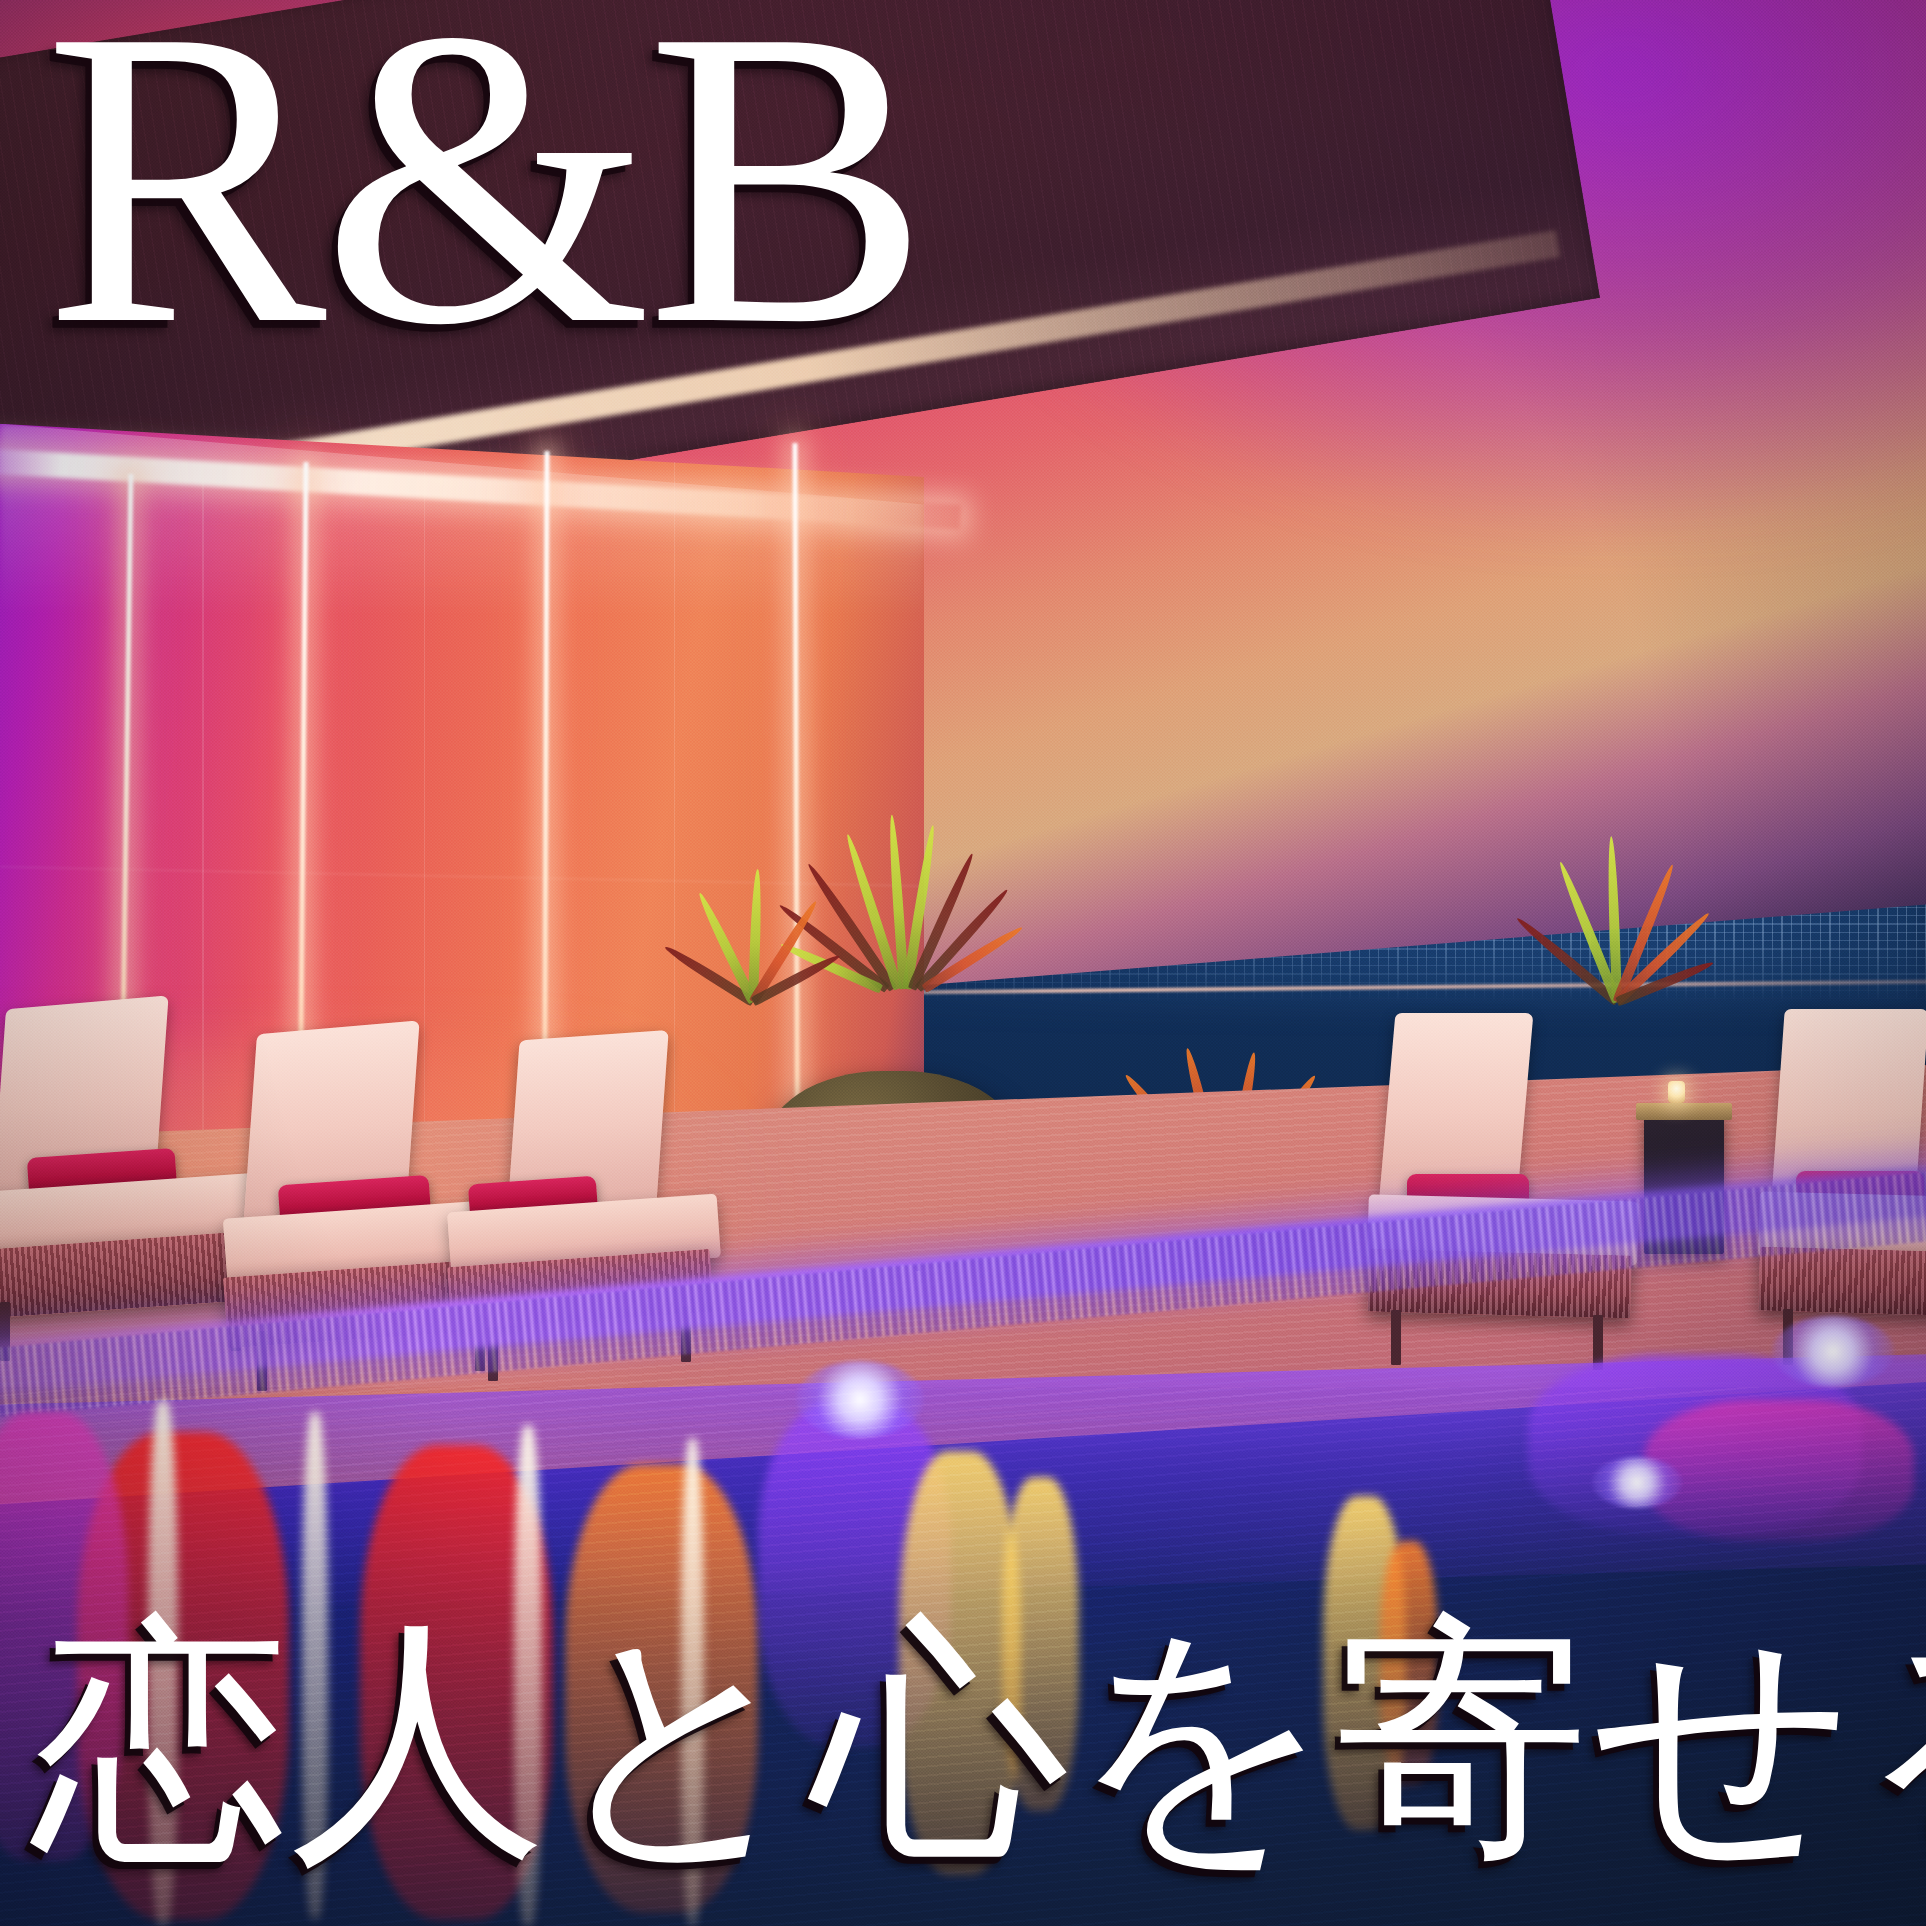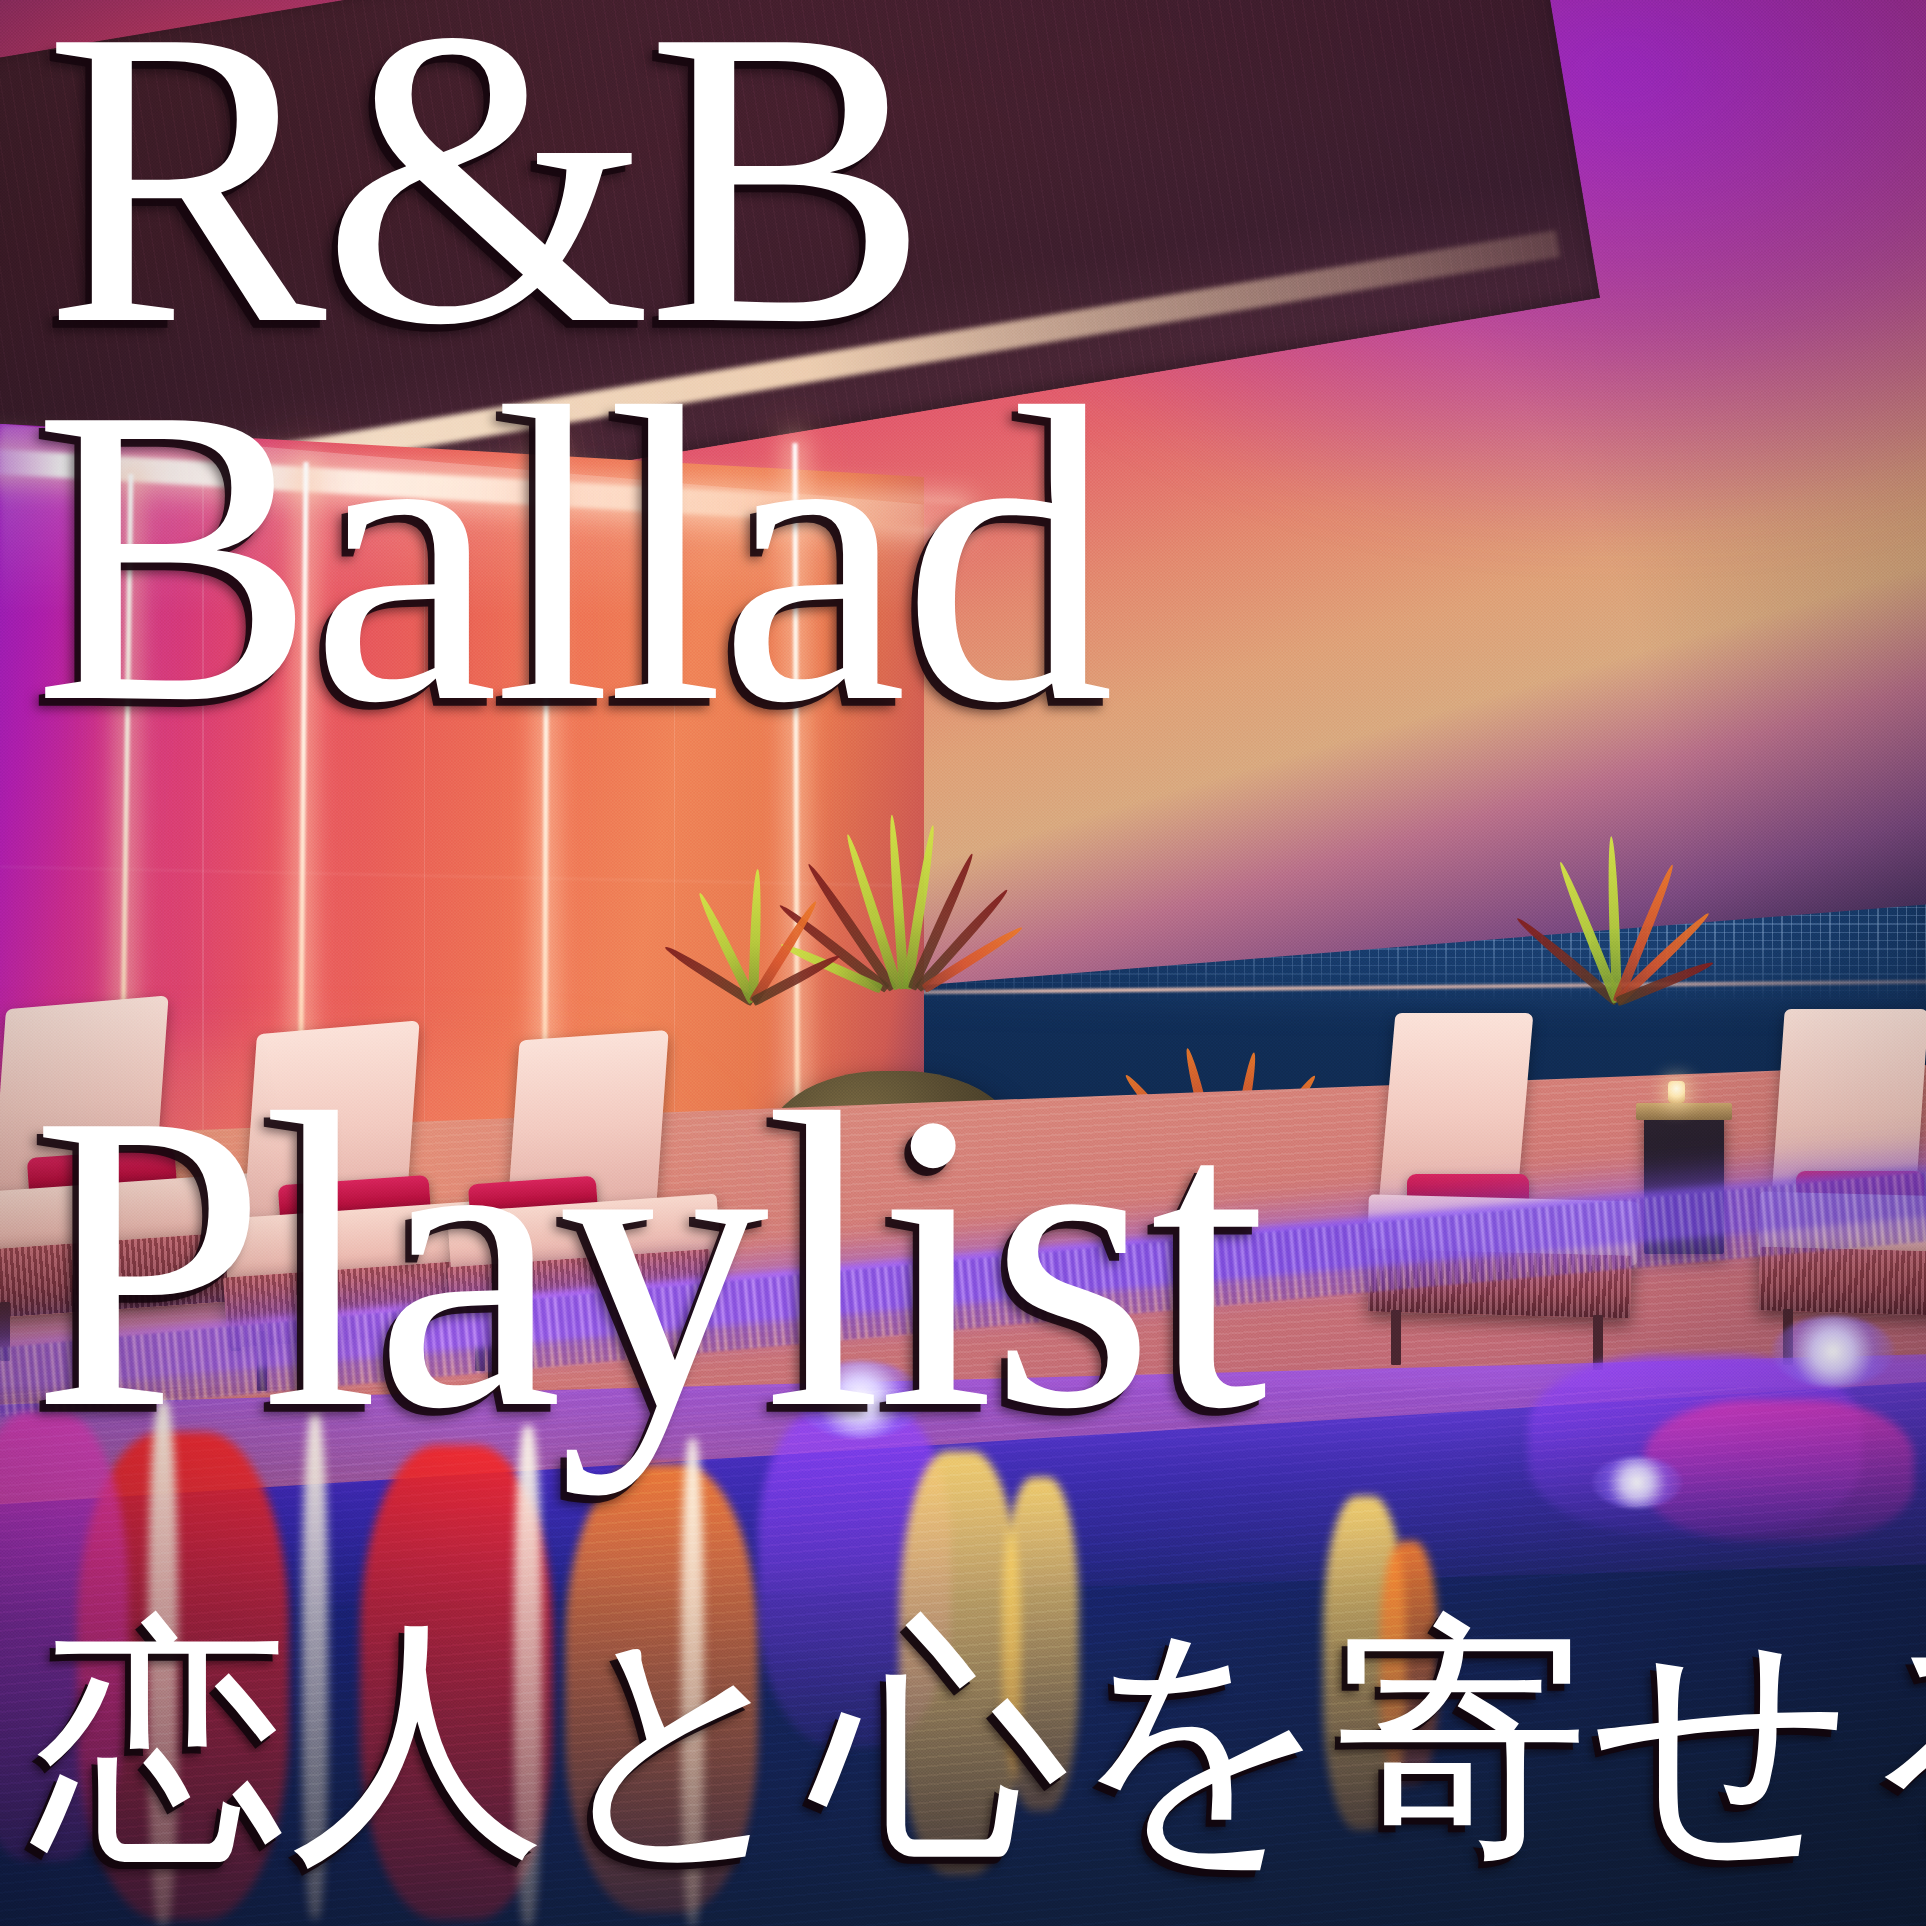--- a/index.html
+++ b/index.html
@@ -500,19 +500,17 @@
     <div class="poolLight" style="left:1772px;top:1316px;width:122px;height:71px;"></div>
     <div class="poolLight" style="left:1592px;top:1457px;width:90px;height:51px;"></div>
 
     <div class="poolRipple"></div>
     <div class="vignette"></div>
     <div class="grain"></div>
   </div>
 
   <div class="type">
     <div class="ttl l1">R&amp;B</div>
-    <div class="ttl l2">Ballad</div>
-    <div class="ttl l3">Playlist</div>
     <div class="sub">恋人と心を寄せる夜に</div>
   </div>
 
 </div>
 
 
 </body></html>

